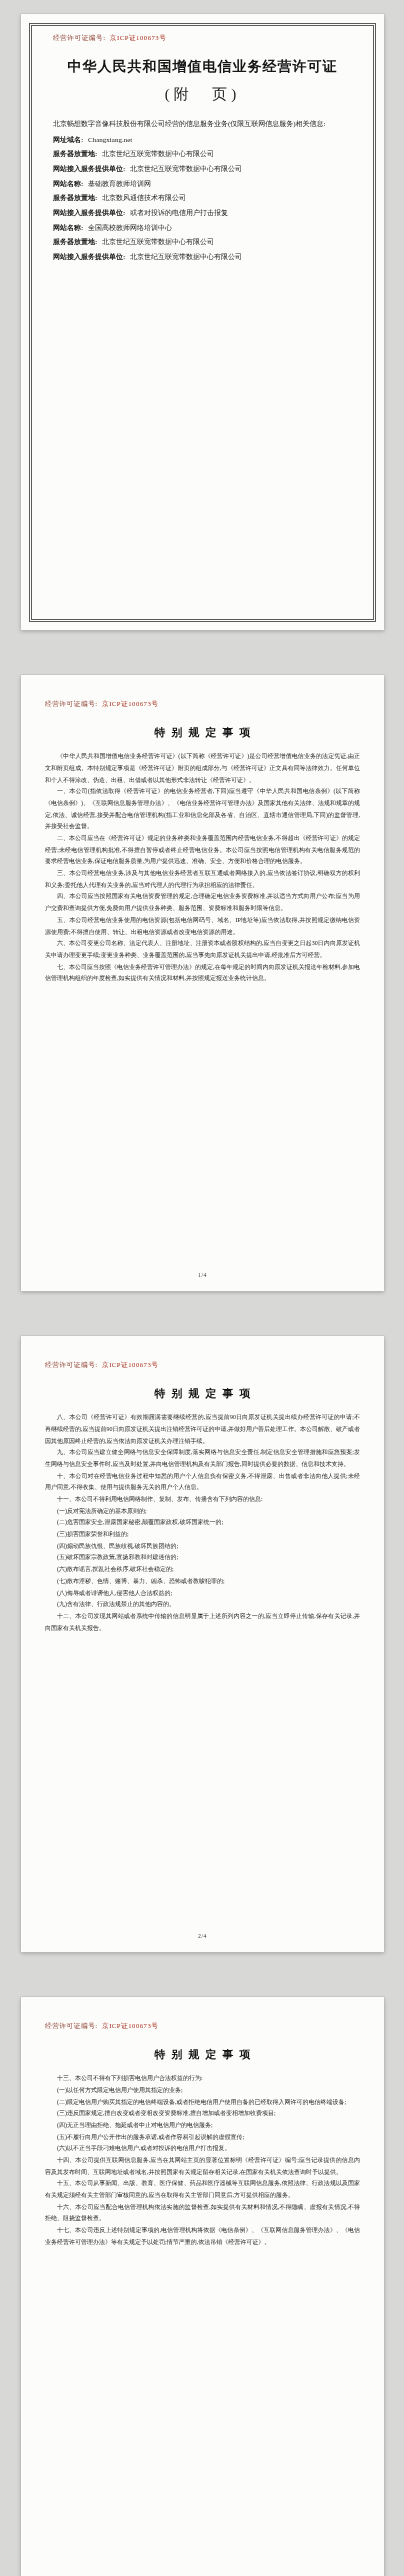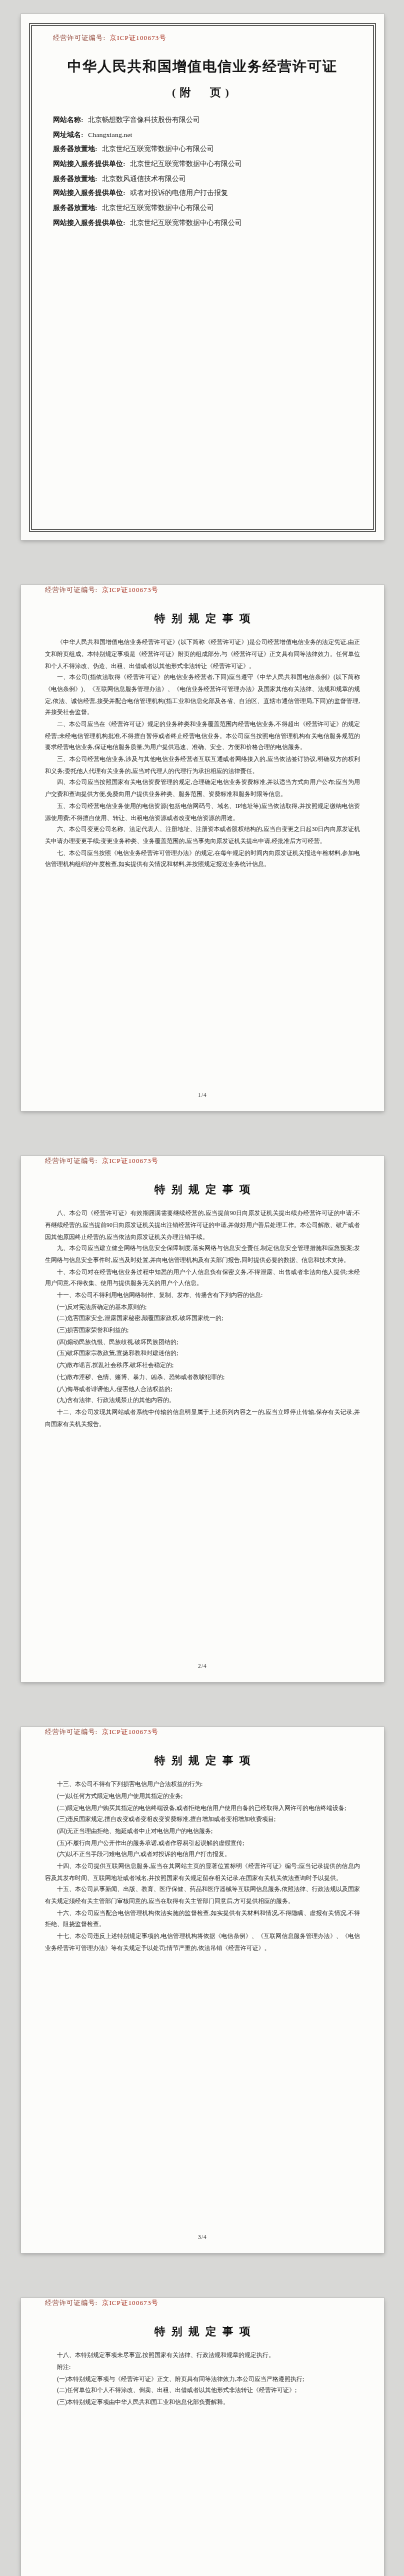--- a/index.html
+++ b/index.html
@@ -9,21 +9,21 @@
     font-family: "Liberation Serif", "DejaVu Serif", serif;
   }
   .canvas {
     width: 405px;
     margin: 0 auto;
     padding: 14.4px 0 2.1px;
     box-sizing: border-box;
   }
   .page {
     width: 363px;
-    height: 526px;
+    height: 616px;
     margin: 0 auto 45px;
     background: #fcfcfa;
     box-shadow: 0 0 0 0.5px #bdbdbb, 0 1.5px 4.1px rgba(0,0,0,0.28);
     position: relative;
     box-sizing: border-box;
   }
   .page1 { padding: 10.3px; }
   .frame {
     height: 100%;
     box-sizing: border-box;
@@ -41,41 +41,41 @@
   .license-title {
     margin: 15.5px 0 0;
     text-align: center;
     font-size: 14px;
     font-weight: bold;
     letter-spacing: 1px;
     color: #161616;
   }
   .license-subtitle {
     text-align: center;
-    font-size: 11px;
-    font-weight: bold;
+    font-size: 15px;
+    font-weight: normal;
     letter-spacing: 4.1px;
     margin: 8.2px 0 13.4px;
     color: #1c1c1c;
   }
   .intro {
     font-size: 7px;
     line-height: 2.1;
     color: #222;
     margin: 0 0 1px;
     text-align: justify;
   }
   .entry {
     font-size: 7px;
     line-height: 2.1;
     margin: 0;
     color: #222;
   }
   .entry-label { font-weight: bold; margin-right: 3.1px; }
-  .text-page { padding: 1px 24px; }
+  .text-page { padding: 25px 24px; }
   .special-title {
     margin: 16.5px 0 11.3px;
     text-align: center;
     font-size: 10.8px;
     font-weight: bold;
     letter-spacing: 6.2px;
     text-indent: 6.2px;
     color: #161616;
   }
   .para {
@@ -103,54 +103,59 @@
 <div class="canvas">
 
   <div class="page page1">
     <div class="frame">
       <div class="page-header">
         <span>经营许可证编号:</span>
         <span class="num">京ICP证100673号</span>
       </div>
       <h1 class="license-title">中华人民共和国增值电信业务经营许可证</h1>
       <div class="license-subtitle">(附　页)</div>
+      <p class="intro">北京畅想数字音像科技股份有限公司经营的信息服务业务(仅限互联网信息服务)相关信息:</p>
       <div>
 
-          <p class="entry">
-            <span class="entry-label">网站名称:</span>
-            <span class="entry-value">北京畅想数字音像科技股份有限公司</span>
-          </p>
 
           <p class="entry">
             <span class="entry-label">网址域名:</span>
             <span class="entry-value">Changxiang.net</span>
           </p>
 
           <p class="entry">
             <span class="entry-label">服务器放置地:</span>
             <span class="entry-value">北京世纪互联宽带数据中心有限公司</span>
           </p>
 
           <p class="entry">
             <span class="entry-label">网站接入服务提供单位:</span>
             <span class="entry-value">北京世纪互联宽带数据中心有限公司</span>
           </p>
 
+          <p class="entry">
+            <span class="entry-label">网站名称:</span>
+            <span class="entry-value">基础教育教师培训网</span>
+          </p>
 
 
           <p class="entry">
             <span class="entry-label">服务器放置地:</span>
             <span class="entry-value">北京数风通信技术有限公司</span>
           </p>
 
           <p class="entry">
             <span class="entry-label">网站接入服务提供单位:</span>
             <span class="entry-value">或者对投诉的电信用户打击报复</span>
           </p>
 
+          <p class="entry">
+            <span class="entry-label">网站名称:</span>
+            <span class="entry-value">全国高校教师网络培训中心</span>
+          </p>
 
 
           <p class="entry">
             <span class="entry-label">服务器放置地:</span>
             <span class="entry-value">北京世纪互联宽带数据中心有限公司</span>
           </p>
 
           <p class="entry">
             <span class="entry-label">网站接入服务提供单位:</span>
             <span class="entry-value">北京世纪互联宽带数据中心有限公司</span>

